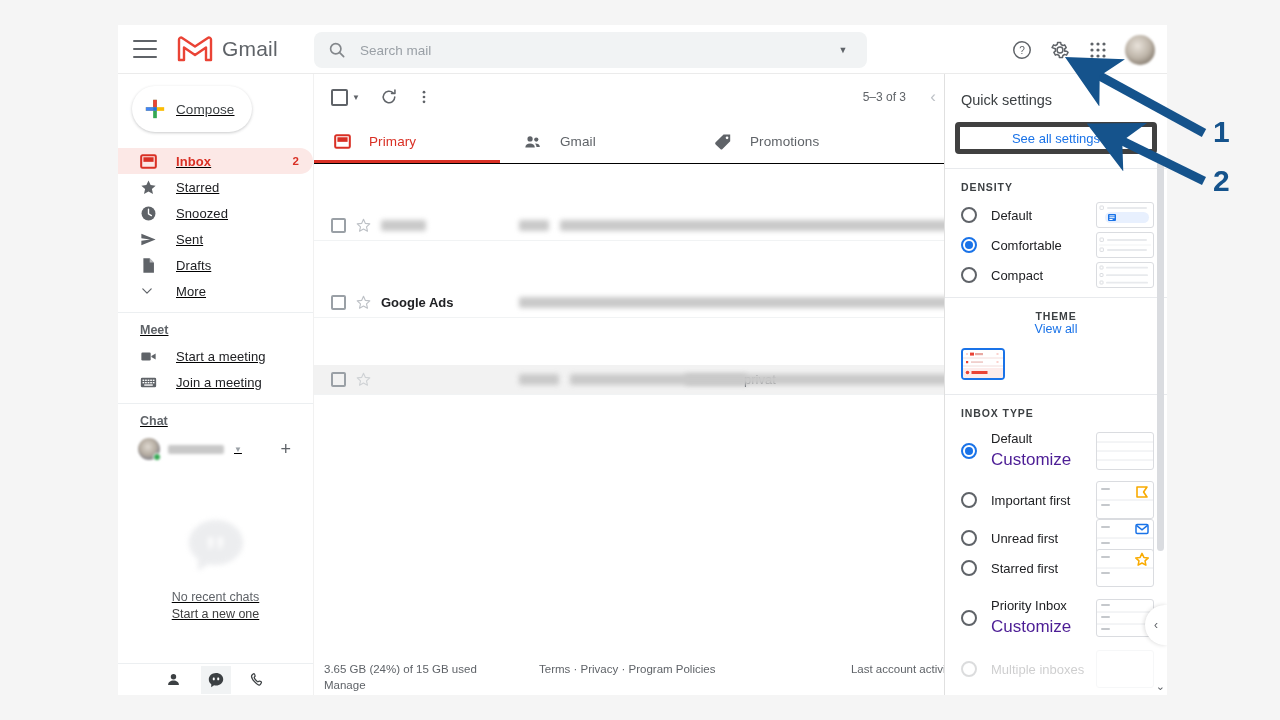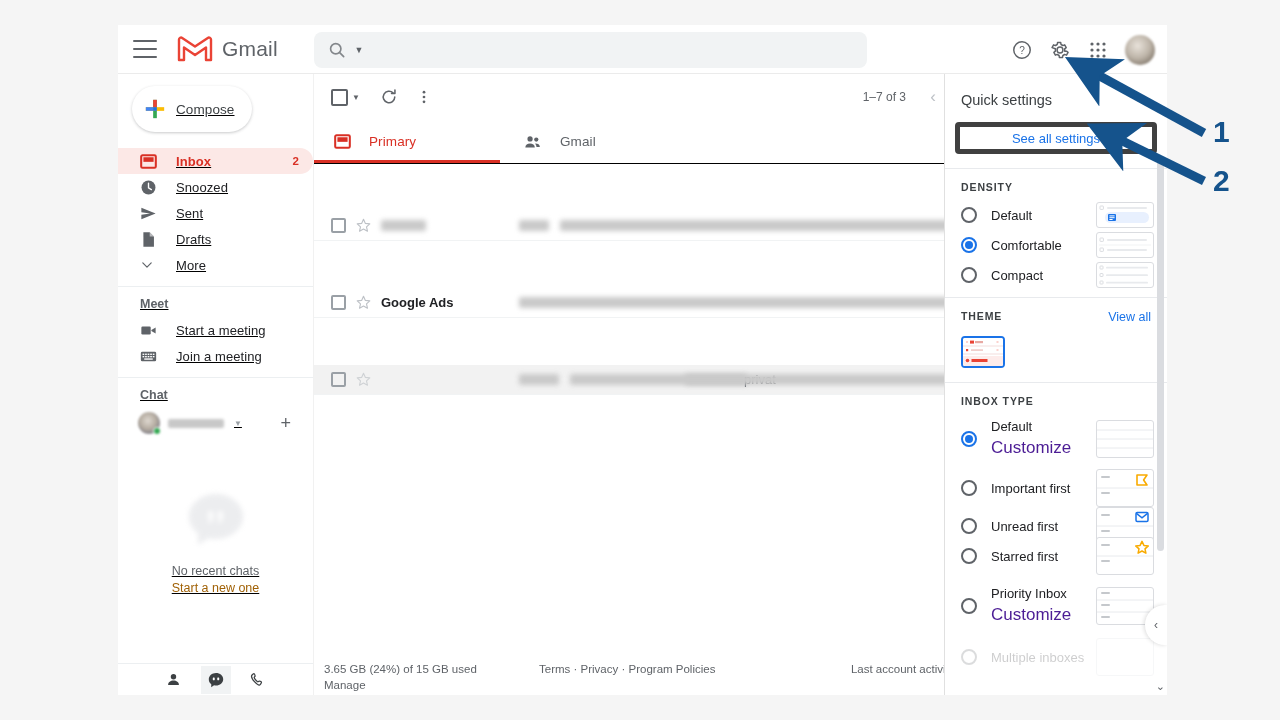--- a/index.html
+++ b/index.html
@@ -83,21 +83,21 @@
     filter: blur(.8px); }
   .chat-dot { position: absolute; width: 8px; height: 8px; border-radius: 50%; background:#34a853;
               left: 15px; bottom: -1px; border: 1.5px solid #fff;}
   .chat-name { width: 56px; height: 9px; background: #c8c8c8; border-radius: 2px; margin-left: 8px; filter: blur(1.6px);}
   .chat-caret { margin-left: 10px; color:#9aa0a6; font-size: 8px;}
   .chat-plus { position:absolute; right: 22px; color:#5f6368; font-size: 18px; cursor:pointer; line-height: 1;}
 
   .chatempty { margin-top: 54px; text-align:center; }
   .bubble { width: 58px; height: 56px; margin: 0 auto; filter: blur(2.6px); opacity:.5;}
   .ce-t1 { font-size: 12.5px; color: #5f6368; margin-top: 12px; }
-  .ce-t2 { font-size: 12.5px; color: #a16207; margin-top: 3px; cursor: pointer; }
+  .ce-t2 { font-size: 12.5px; color: #404040; margin-top: 3px; cursor: pointer; }
 
   .leftfoot { position: absolute; left: 0; bottom: 0; width: 195px; height: 32px;
     border-top: 1px solid #eceff1; display:flex; align-items:center; justify-content:center; gap: 12px;}
   .lf-btn { width: 30px; height: 28px; display:flex; align-items:center; justify-content:center; cursor:pointer;}
   .lf-btn.sel { background: #f1f3f4; }
 
   
   .listarea { position: absolute; left: 196px; top: 49px; width: 732px; height: 621px; background: #fff; }
   .ltool { height: 46px; display: flex; align-items: center; position: relative; }
   .cbox { width: 17px; height: 17px; border: 2px solid #5f6368; border-radius: 2px; cursor:pointer;}
@@ -138,21 +138,21 @@
   
   .panel { position: absolute; right: 0; top: 49px; width: 223px; height: 621px; background:#fff;
            border-left: 1px solid #e0e0e0; overflow: hidden;}
   .p-title { font-size: 14.5px; color: #3c4043; padding: 18px 0 0 16px;}
   .p-seeall {
     margin: 14px 10px 0 10px; height: 32px; border: 5px solid #404040; border-radius: 4px;
     display:flex; align-items:center; justify-content:center; color:#1a73e8; font-size: 13px; cursor:pointer;
   }
   .p-sec { border-top: 1px solid #e8eaed; margin-top: 14px; padding-top: 12px; }
   .p-head { font-size: 10.5px; letter-spacing: .9px; color:#3c4043; font-weight: bold; padding-left: 16px; }
-  .p-head.withlink { display:flex; justify-content: space-between; align-items:flex-start; padding-right: 16px;}
+  .p-head.withlink { display:flex; justify-content: space-between; align-items:center; padding-right: 16px; flex-direction: column;}
   .p-viewall { color:#1a73e8; font-size: 12.5px; font-weight:normal; letter-spacing: 0; cursor:pointer;}
 
   .opt { display:flex; align-items:center; padding-left: 16px; margin-top: 14px; position:relative; cursor:pointer;}
   .radio { width: 16px; height: 16px; border: 2px solid #5f6368; border-radius:50%; flex:none;}
   .radio.on { border-color:#1a73e8; }
   .radio.on:after { content:''; display:block; width:8px; height:8px; border-radius:50%; background:#1a73e8; margin:2px;}
   .opt .olabel { margin-left: 14px; font-size: 13px; color:#202124; }
   .opt .osub { font-size: 17px; color:#4c1d95; cursor:pointer; }
   .ocol { margin-left: 14px; }
   .thumb { position:absolute; right: 13px; width: 58px; height: 26px; border:1px solid #dadce0; border-radius:3px; background:#fff;}
@@ -190,20 +190,21 @@
         <path d="M3 25h5V12.5L19 20l11-7.5V25h5V4.5c0-1.6-1.9-2.5-3.2-1.6L19 11.5 6.2 2.9C4.9 2 3 2.9 3 4.5z" fill="#fff" stroke="#ea4335" stroke-width="2.4" stroke-linejoin="round"></path>
       </svg>
       <div class="gmail-word">Gmail</div>
     </div>
 
     <div class="searchwrap">
       <svg class="search-icon" viewBox="0 0 24 24">
         <circle cx="10.5" cy="10.5" r="6.2" fill="none" stroke="#5f6368" stroke-width="2"></circle>
         <line x1="15.2" y1="15.2" x2="20" y2="20" stroke="#5f6368" stroke-width="2" stroke-linecap="round"></line>
       </svg>
+      <input class="search-input" type="text" placeholder="Search mail" style="">
       <div class="search-caret">▼</div>
     </div>
 
     <div class="topright">
       <div class="ticon">
         <svg width="22" height="22" viewBox="0 0 24 24">
           <circle cx="12" cy="12" r="9" fill="none" stroke="#5f6368" stroke-width="1.6"></circle>
           <text x="12" y="16.5" font-size="11" fill="#5f6368" text-anchor="middle" font-family="Liberation Sans, sans-serif">?</text>
         </svg>
       </div>
@@ -249,20 +250,28 @@
         <span class="ni">
           <svg width="17" height="17" viewBox="0 0 20 20">
                 <rect x="1.4" y="2.6" width="17.2" height="14.8" rx="1.6" fill="none" stroke="#d93025" stroke-width="2.4"></rect>
                 <rect x="4" y="5" width="12" height="5.4" fill="#d93025"></rect>
               </svg>
         </span>
         <span class="nl">Inbox</span>
         <span class="count">2</span>
       </div>
 
+      <div class="navitem">
+        <span class="ni">
+          <svg width="17" height="17" viewBox="0 0 20 20">
+                <path d="M10 1.8l2.5 5.4 5.9.6-4.4 4 1.3 5.8L10 14.6 4.7 17.6 6 11.8 1.6 7.8l5.9-.6z" fill="#5f6368"></path>
+              </svg>
+        </span>
+        <span class="nl">Starred</span>
+      </div>
 
       <div class="navitem">
         <span class="ni">
           <svg width="17" height="17" viewBox="0 0 20 20">
                 <circle cx="10" cy="10" r="8.2" fill="#5f6368"></circle>
                 <path d="M10 5v5.4l3.4 2" stroke="#fff" stroke-width="1.6" fill="none" stroke-linecap="round"></path>
               </svg>
         </span>
         <span class="nl">Snoozed</span>
       </div>
@@ -394,21 +403,21 @@
       <div class="tbtn" style="margin-left:18px;">
         <svg width="16" height="16" viewBox="0 0 20 20">
               <g fill="#5f6368">
                 <circle cx="10" cy="4" r="1.7"></circle>
                 <circle cx="10" cy="10" r="1.7"></circle>
                 <circle cx="10" cy="16" r="1.7"></circle>
               </g>
             </svg>
       </div>
 
-      <div class="pagetext">1–7 of 3</div>
+      <div class="pagetext">5–3 of 3</div>
       <div class="parrow" style="right:110px;">‹</div>
       <div class="parrow" style="right:79px;">›</div>
       <div class="de">
         <span>De</span>
         <span class="caret-sm">▼</span>
       </div>
     </div>
 
     <div class="tabs">
       <div class="tab active">
@@ -423,20 +432,29 @@
       <div class="tab">
         <span>
           <svg width="18" height="18" viewBox="0 0 22 20" style="display:block">
                 <circle cx="7.4" cy="6.2" r="3.2" fill="#5f6368"></circle>
                 <circle cx="15" cy="7" r="2.6" fill="#5f6368"></circle>
                 <path d="M1.6 16.6c0-3.2 2.6-4.8 5.8-4.8s5.8 1.6 5.8 4.8z" fill="#5f6368"></path>
                 <path d="M14 11.8c3 0 5.4 1.4 5.4 4.2h-4.2c0-1.6-.6-3-1.6-4z" fill="#5f6368"></path>
               </svg>
         </span>
         <span class="tl">Gmail</span>
+      </div>
+      <div class="tab">
+        <span>
+          <svg width="18" height="18" viewBox="0 0 20 20" style="display:block">
+                <path d="M10.6 1.8H18v7.4l-8.6 8.6a1.6 1.6 0 01-2.3 0L1.8 12.7a1.6 1.6 0 010-2.3z" fill="#5f6368"></path>
+                <circle cx="14.5" cy="5.4" r="1.5" fill="#fff"></circle>
+              </svg>
+        </span>
+        <span class="tl">Promotions</span>
       </div>
     </div>
 
     <div>
       <div class="mrow">
         <div class="mcb"></div>
         <span class="mstar">
           <svg width="15" height="15" viewBox="0 0 20 20" style="display:block">
                 <path d="M10 1.8l2.5 5.4 5.9.6-4.4 4 1.3 5.8L10 14.6 4.7 17.6 6 11.8 1.6 7.8l5.9-.6z" fill="none" stroke="#bdc1c6" stroke-width="1.5" stroke-linejoin="round"></path>
               </svg>

